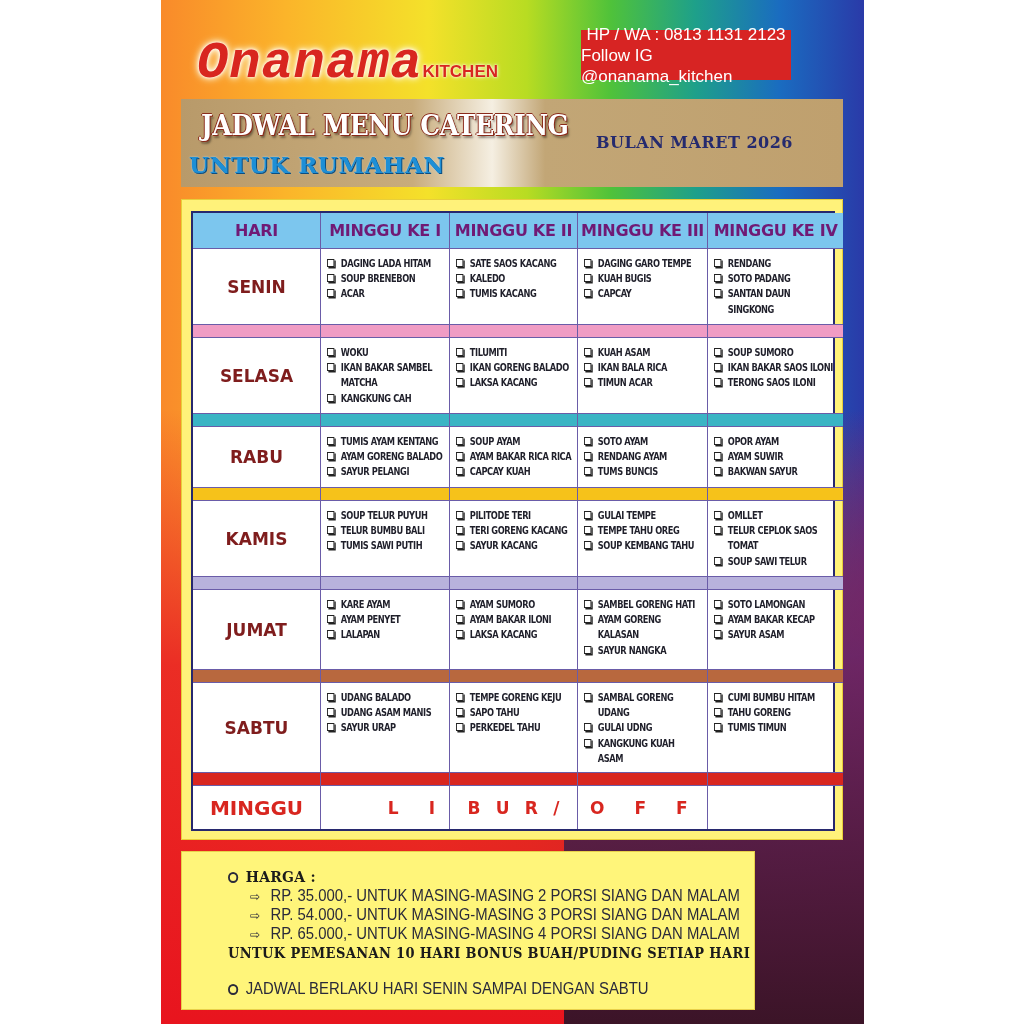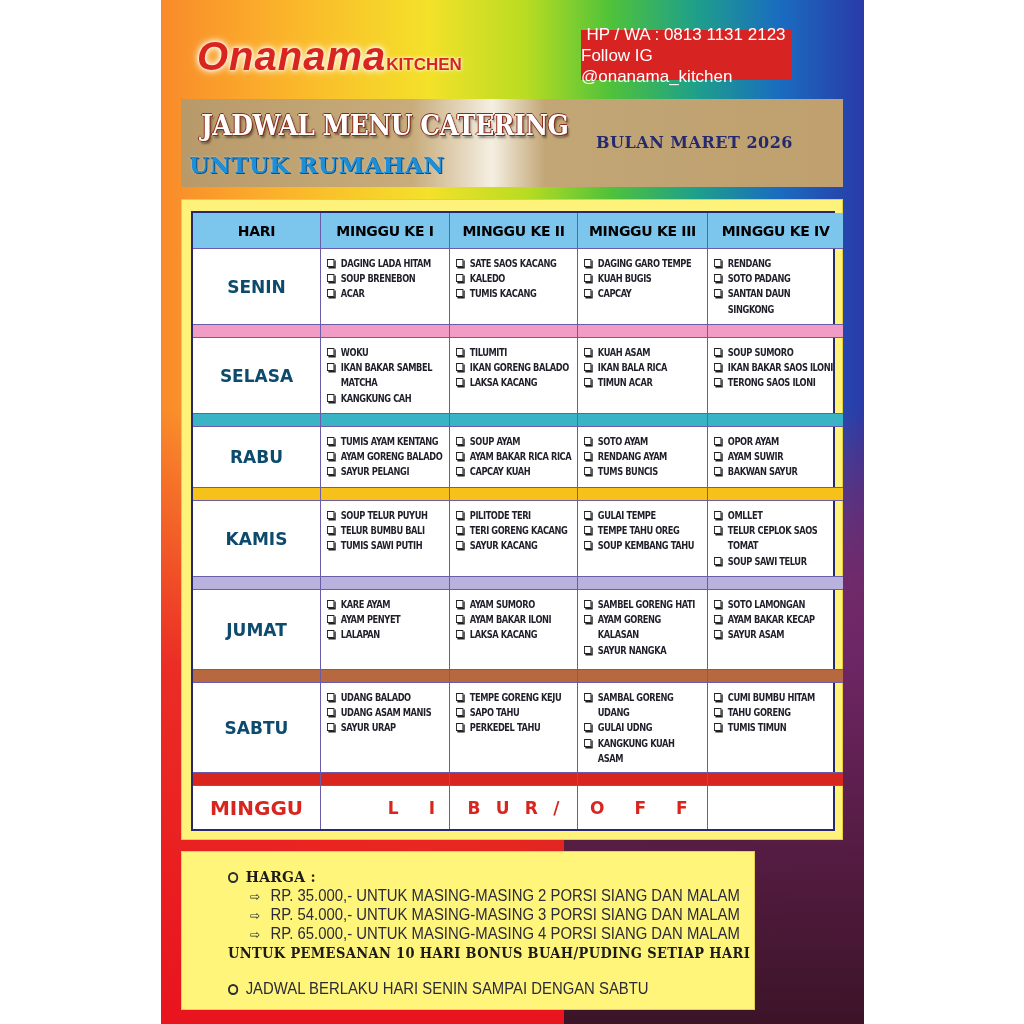--- a/index.html
+++ b/index.html
@@ -20,22 +20,22 @@
     pointer-events: none;
   }
   .poster::after {
     content: ""; position: absolute; right: 0; top: 40%; width: 300px; height: 60%;
     background: linear-gradient(180deg, rgba(40,40,140,0) 0%, rgba(70,40,120,0.7) 40%, rgba(50,20,40,0.95) 100%);
     pointer-events: none;
   }
 
   .brand { position: absolute; left: 36px; top: 34px; display: flex; align-items: baseline; z-index: 2; }
   .brand-name {
-    font-family: Liberation Sans, sans-serif; font-style: italic; font-weight: bold;
-    font-size: 40px; color: #d8261f; letter-spacing: 1px;
+    font-family: Liberation Mono, monospace; font-style: italic; font-weight: bold;
+    font-size: 52px; color: #d8261f; letter-spacing: 1px;
     text-shadow: 0 0 6px #ffffff, 0 0 3px #ffffff, 0 0 10px #fff7c0;
   }
   .brand-kitchen {
     font-family: "Liberation Sans", sans-serif; font-weight: bold;
     font-size: 17px; color: #d8261f; text-shadow: 0 0 4px #fff, 0 0 2px #fff;
   }
 
   .contact {
     position: absolute; left: 420px; top: 30px; width: 210px; height: 50px;
     background: #d72423; color: #ffffff; z-index: 2;
@@ -70,26 +70,26 @@
     position: absolute; left: 9px; top: 11px; width: 644px; height: 620px;
     border: 2px solid #27286e; background: #ffffff;
     display: grid;
     grid-template-columns: 128px 129px 128px 130px 1fr;
     grid-template-rows: 36px 76px 13px 76px 13px 61px 13px 76px 13px 80px 13px 90px 13px 1fr;
   }
   .cell { border-right: 1px solid #6a5ca8; border-bottom: 1px solid #6a5ca8; position: relative; }
   .cell.last { border-right: none; }
   .hdr {
     background: #7cc6ee; display: flex; align-items: center; justify-content: center;
-    font-family: "DejaVu Sans", sans-serif; font-weight: bold; font-size: 14px; color: #000000;
+    font-family: "DejaVu Sans", sans-serif; font-weight: bold; font-size: 16px; color: #701a75;
     transform-origin: center; letter-spacing: -0.3px;
   }
   .day {
     display: flex; align-items: center; justify-content: center;
-    font-family: "DejaVu Sans", sans-serif; font-weight: bold; font-size: 17px; color: #0c4a6e;
+    font-family: "DejaVu Sans", sans-serif; font-weight: bold; font-size: 17px; color: #7f1d1d;
   }
   .day.red { color: #d8261f; font-size: 20px; }
   .items { padding: 7px 0 0 6px; font-family: "DejaVu Sans Condensed", "DejaVu Sans", sans-serif; }
   .item {
     display: flex; align-items: flex-start; font-size: 10px; line-height: 15.2px;
     color: #1f1f2a; font-weight: bold; letter-spacing: -0.45px; transform: scaleX(0.92); transform-origin: left;
     white-space: nowrap;
   }
   .box {
     flex: 0 0 auto; width: 8px; height: 8px; border: 1.2px solid #222; margin: 3px 7px 0 0;

